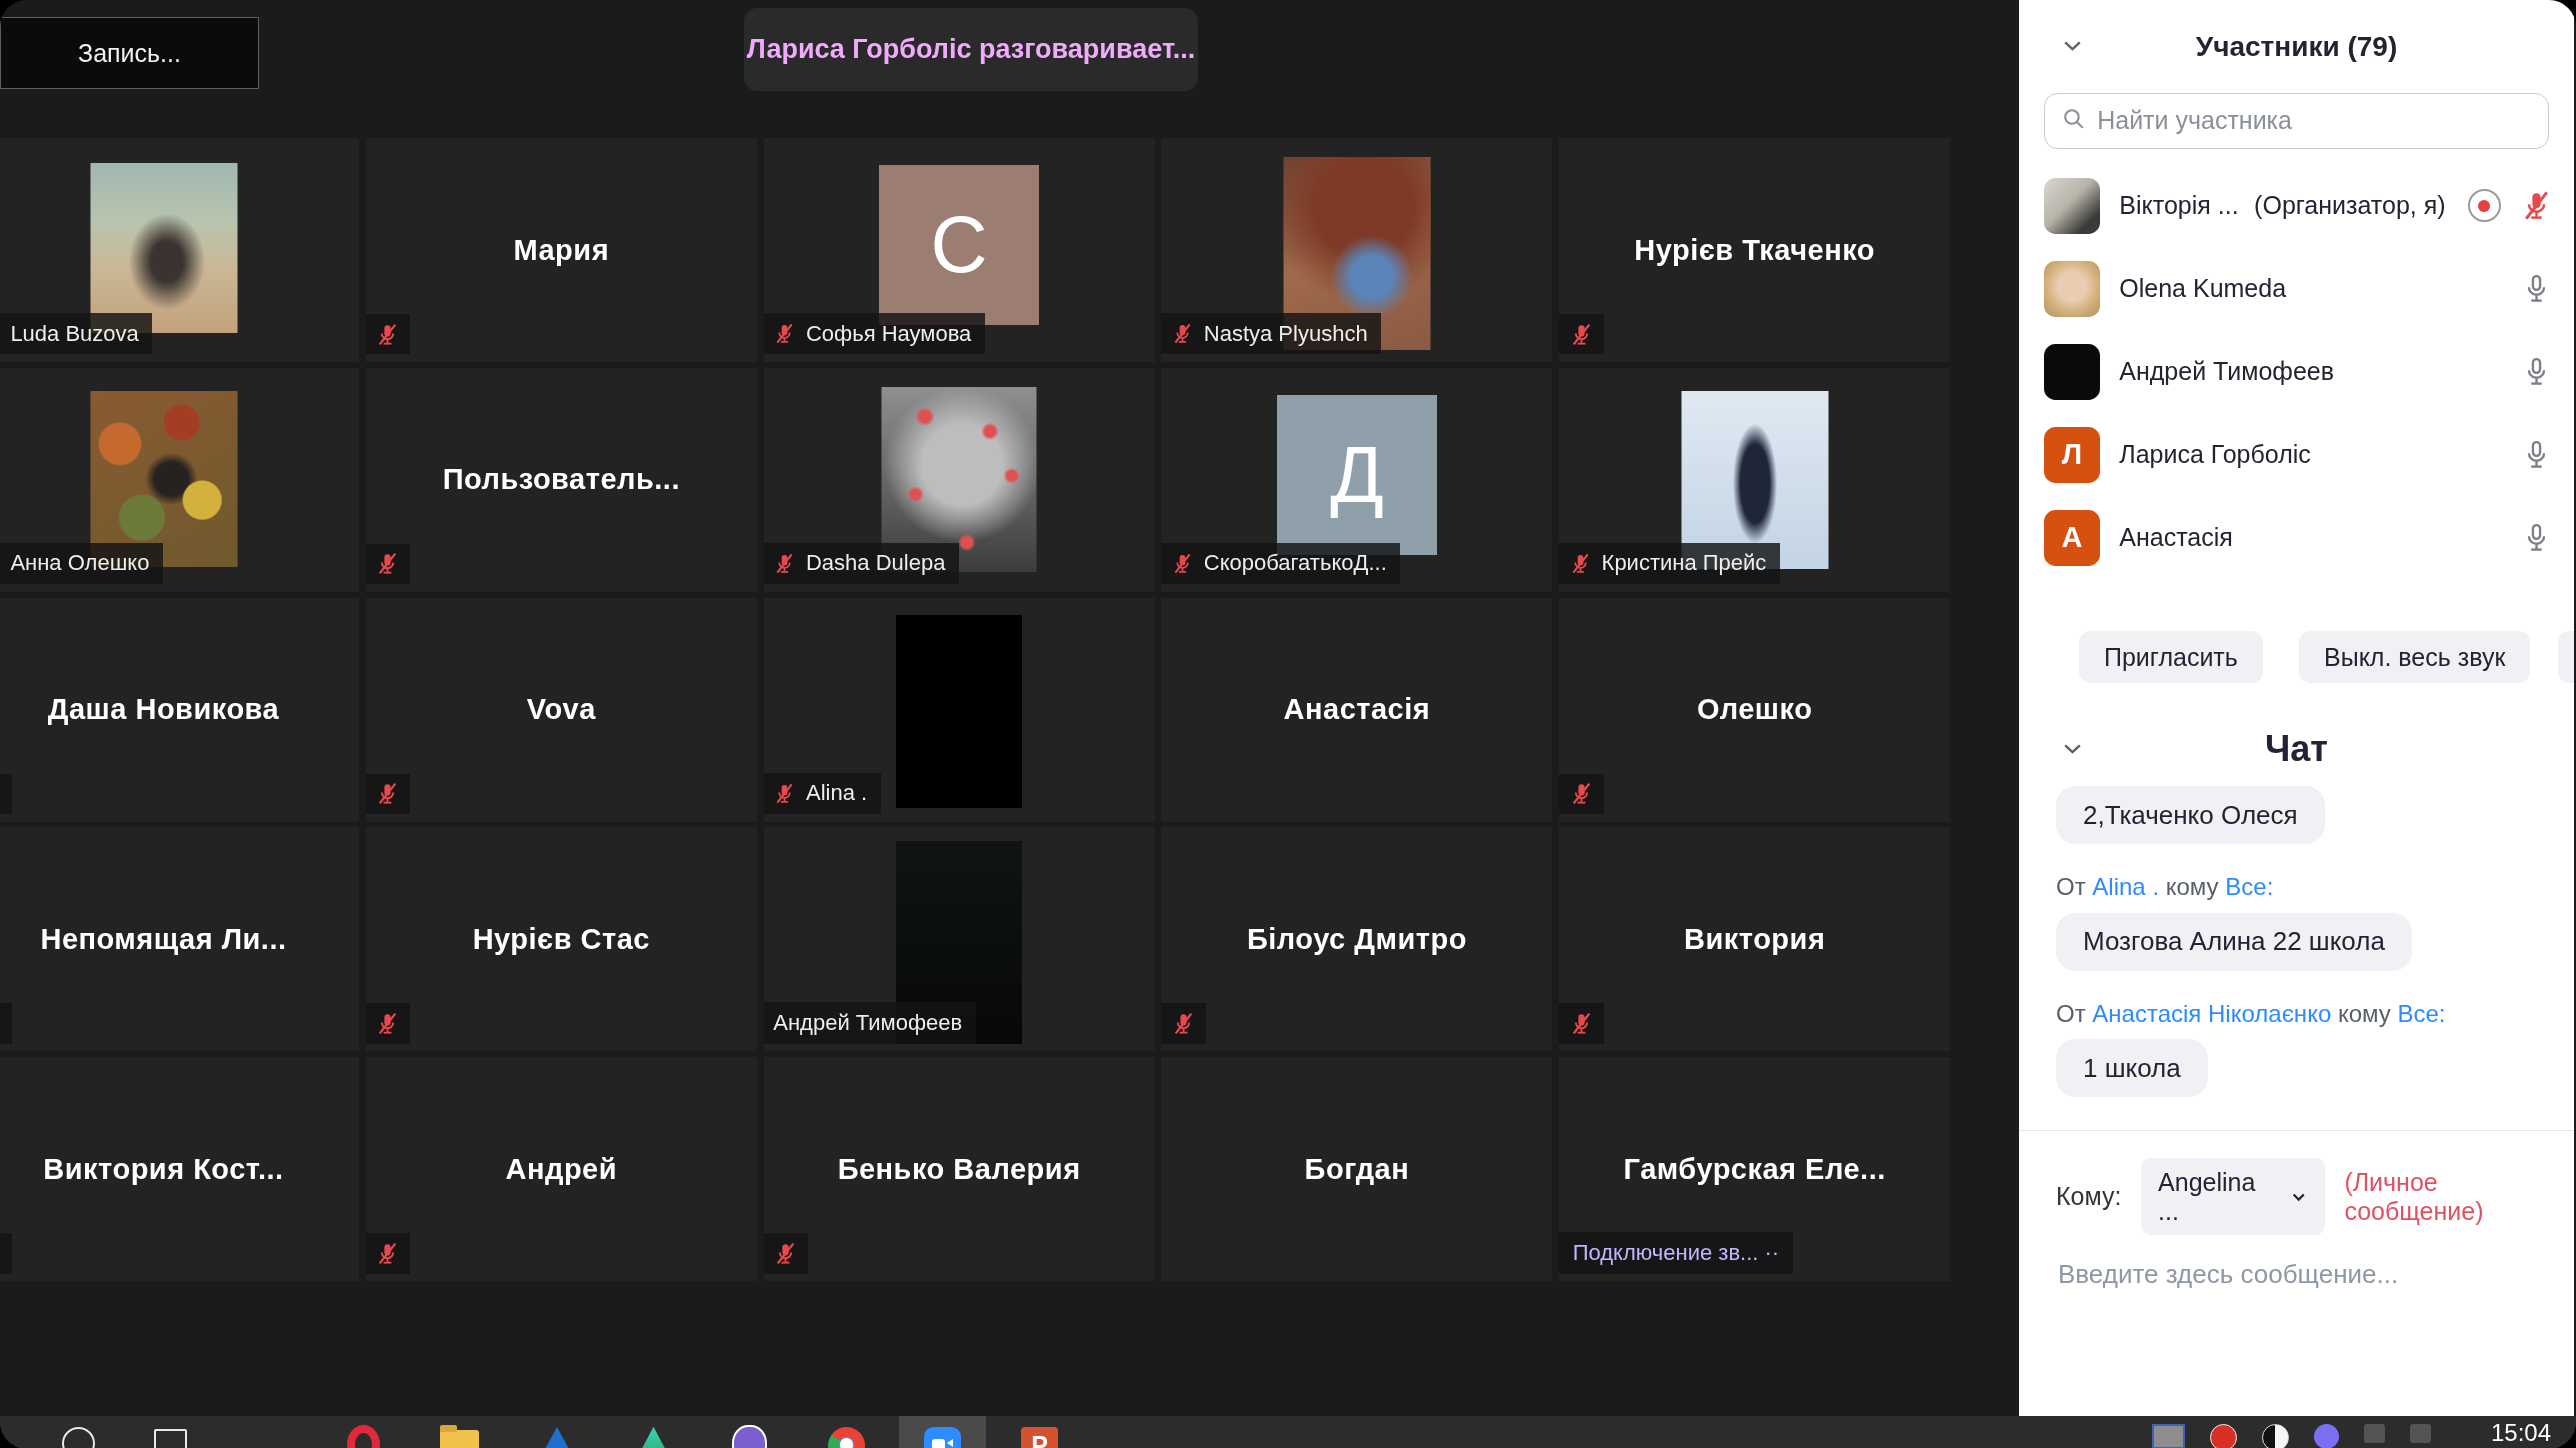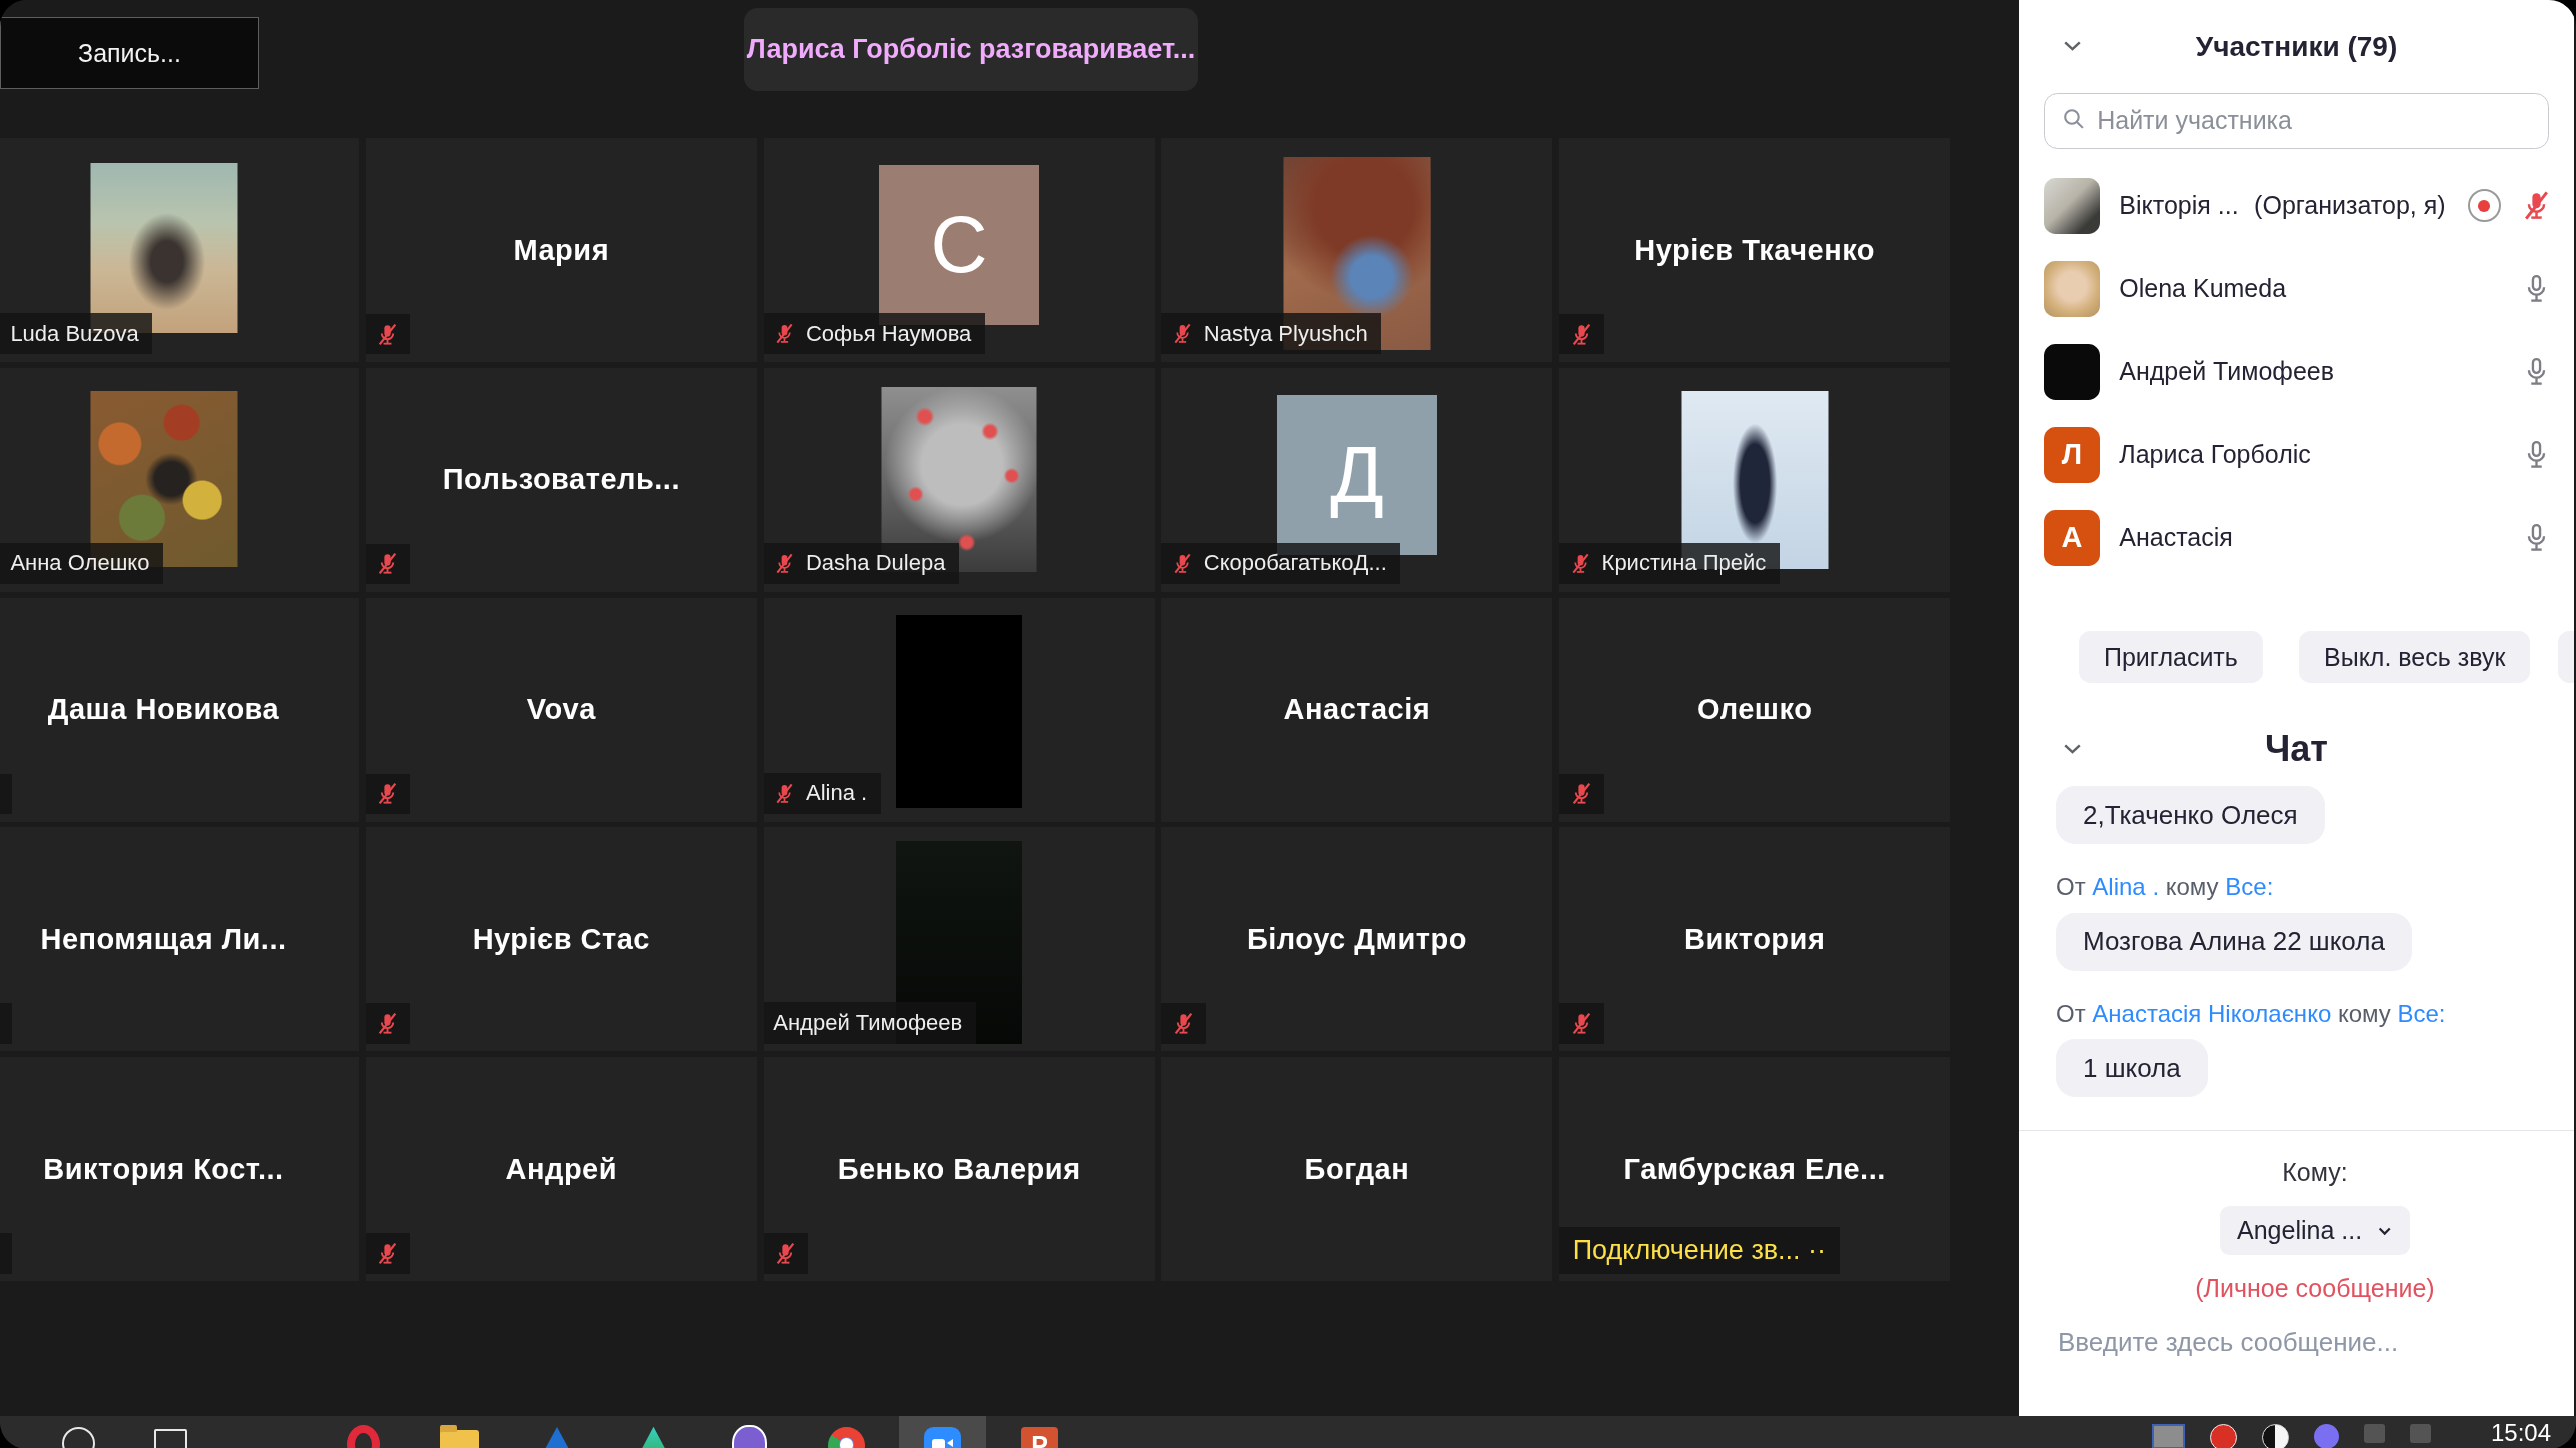--- a/index.html
+++ b/index.html
@@ -45,21 +45,21 @@
       radial-gradient(ellipse 26% 58% at 50% 52%, #20263a 0 38%, rgba(0,0,0,0) 58%),
       linear-gradient(180deg,#dfe9f2,#c3d4e4);}
   .m-black{top:17.4px;width:126px;height:193px;background:#000;}
   .m-darkvid{top:13.5px;width:126px;height:203px;background:linear-gradient(180deg,#101511,#060806);}
   .m-letter{top:27px;width:160px;height:160px;display:flex;align-items:center;justify-content:center;
       color:#fff;font-size:79px;font-weight:400;}
 
   .tile-badge{position:absolute;left:0;bottom:7.7px;display:flex;align-items:center;gap:9.7px;
       background:rgba(20,20,20,.82);padding:7.7px 13.5px 7.7px 9.7px;color:#eee;font-size:22px;white-space:nowrap;}
   .tile-badge.icon-only{padding:7.7px 9.7px;}
-  .tile-badge.connecting{color:#fde047;font-size:27px;padding:7.7px 13.5px;}
+  .tile-badge.connecting{color:#c4b5fd;font-size:22px;padding:7.7px 13.5px;}
   .micsvg{display:block;}
 
   
   .panel{position:absolute;left:2019px;top:0;width:555px;height:1416px;background:#ffffff;overflow:hidden;color:#232333;}
   .panel-header{position:relative;height:89px;}
   .panel-header .chev{position:absolute;left:41px;top:33px;}
   .panel-header h3{margin:0;text-align:center;line-height:93px;font-size:28px;font-weight:bold;}
   .search-wrap{margin:3.9px 25px 15.5px;height:54px;border:1.9px solid #c9c9cf;border-radius:13.5px;
       display:flex;align-items:center;padding:0 15.5px;gap:9.7px;}
   .search-wrap input{border:none;outline:none;flex:1;font-size:25px;color:#333;background:transparent;
@@ -87,21 +87,21 @@
   
   .chat-header{position:relative;height:62px;margin-top:33px;}
   .chat-header .chev{position:absolute;left:41px;top:17.4px;}
   .chat-header h3{margin:0;text-align:center;line-height:62px;font-size:36px;font-weight:bold;}
   .chat-body{padding:1.9px 0 0 37px;}
   .bubble{display:inline-block;background:#f0f0f5;border-radius:19.3px;padding:13.5px 27px;font-size:26px;color:#232333;
       margin:3.9px 0 3.9px 0;white-space:nowrap;}
   .meta{margin:25px 0 7.7px;font-size:24px;color:#585f6b;}
   .meta a{color:#2e8bff;text-decoration:none;}
   .chat-divider{border-top:1.9px solid #e6e6ea;margin-top:29px;}
-  .compose-row{display:flex;align-items:center;gap:19.3px;margin:27px 0 0 37px;flex-direction:column;}
+  .compose-row{display:flex;align-items:center;gap:19.3px;margin:27px 0 0 37px;}
   .to-label{font-size:25px;color:#33333d;}
   .recipient-pill{display:flex;align-items:center;gap:13.5px;background:#f0f0f5;border-radius:9.7px;
       padding:9.7px 17.4px;font-size:25px;color:#232333;}
   .private-note{font-size:25px;color:#e0525f;}
   .compose-input{margin:23px 0 0 37px;}
   .compose-input input{border:none;outline:none;font-size:26px;width:464px;background:transparent;
       font-family:"Liberation Sans","DejaVu Sans",sans-serif;}
   .compose-input input::placeholder{color:#8e97a6;}
 
   

